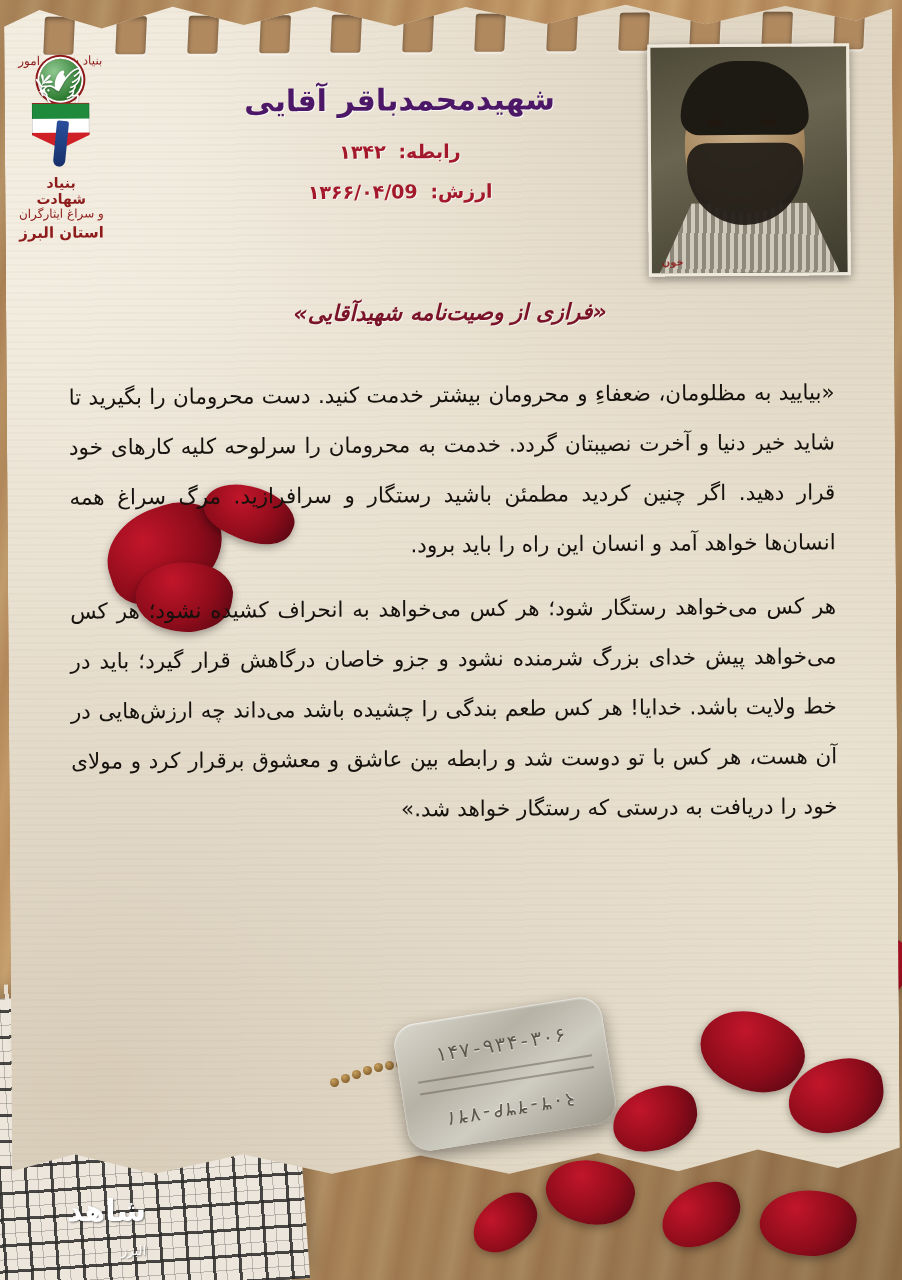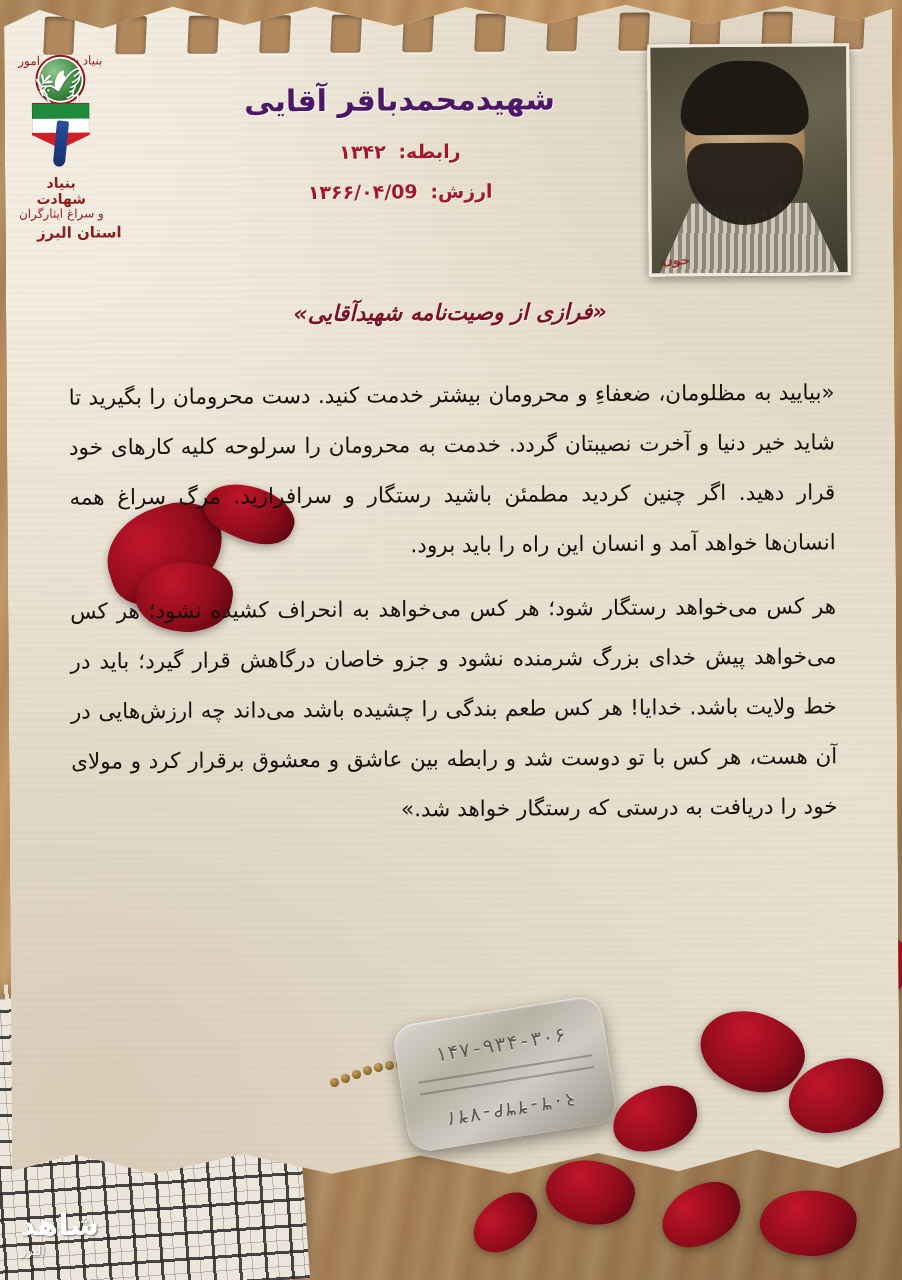--- a/index.html
+++ b/index.html
@@ -174,21 +174,20 @@
     font-size: 14px;
     color: #8e1b1b;
     font-weight: bold;
     margin-top: 1px;
   }
   .logo-province {
     margin-top: 4px;
     font-size: 15px;
     font-weight: bold;
     color: #8e1b1b;
-    text-align: right;
   }
   .martyr-name {
     position: absolute;
     top: 82px;
     left: 180px;
     width: 430px;
     text-align: center;
     font-size: 30px;
     font-weight: bold;
     color: #4b1766;
@@ -266,21 +265,21 @@
     bottom: 0;
     width: 180px;
     height: 70px;
     background: repeating-linear-gradient(92deg, #cfcabb 0 4px, #8d8879 4px 8px);
     clip-path: polygon(18% 0, 82% 0, 100% 100%, 0 100%);
   }
   .portrait-stamp {
     position: absolute;
     left: 10px;
     bottom: 6px;
-    font-size: 13px;
+    font-size: 10px;
     color: #8e1b1b;
     font-weight: bold;
     opacity: 0.85;
   }
   
   .will-heading {
     position: absolute;
     top: 300px;
     left: 0;
     width: 888px;
@@ -380,38 +379,38 @@
   .bead {
     position: absolute;
     width: 9px;
     height: 9px;
     border-radius: 50%;
     background: radial-gradient(circle at 35% 30%, #c9a15e, #6d4a1d);
   }
   
   .shahed-logo {
     position: absolute;
-    left: 20px;
+    left: 26px;
     bottom: 22px;
     width: 120px;
-    text-align: left;
+    text-align: right;
     color: #ffffff;
   }
   .shahed-title {
     font-size: 30px;
     font-weight: bold;
     color: #ffffff;
     text-shadow: 1px 1px 2px rgba(0,0,0,0.5);
     line-height: 0.95;
   }
   .shahed-sub {
     font-size: 13px;
     color: #ffffff;
     text-shadow: 1px 1px 2px rgba(0,0,0,0.5);
-    margin-top: 4px;
+    margin-top: 18px;
   }
 </style>
 </head>
 <body>
 
 <div class="poster">
 
   <div class="desk"></div>
 
   <div class="cloth">

